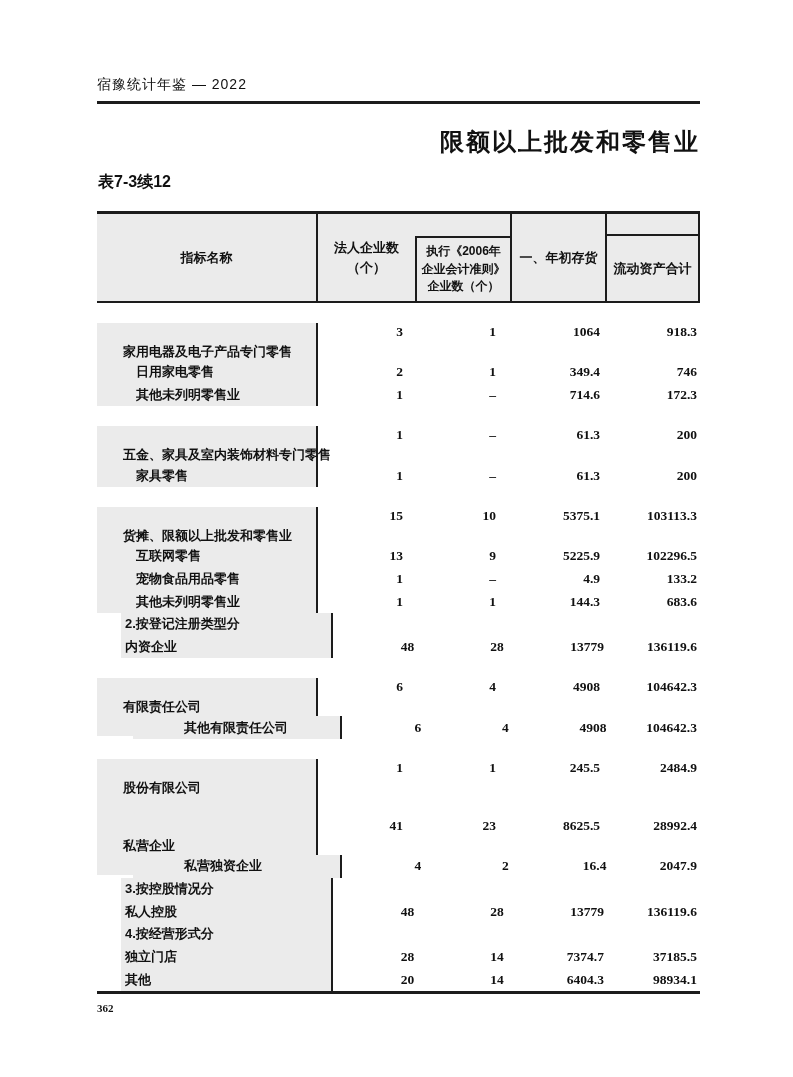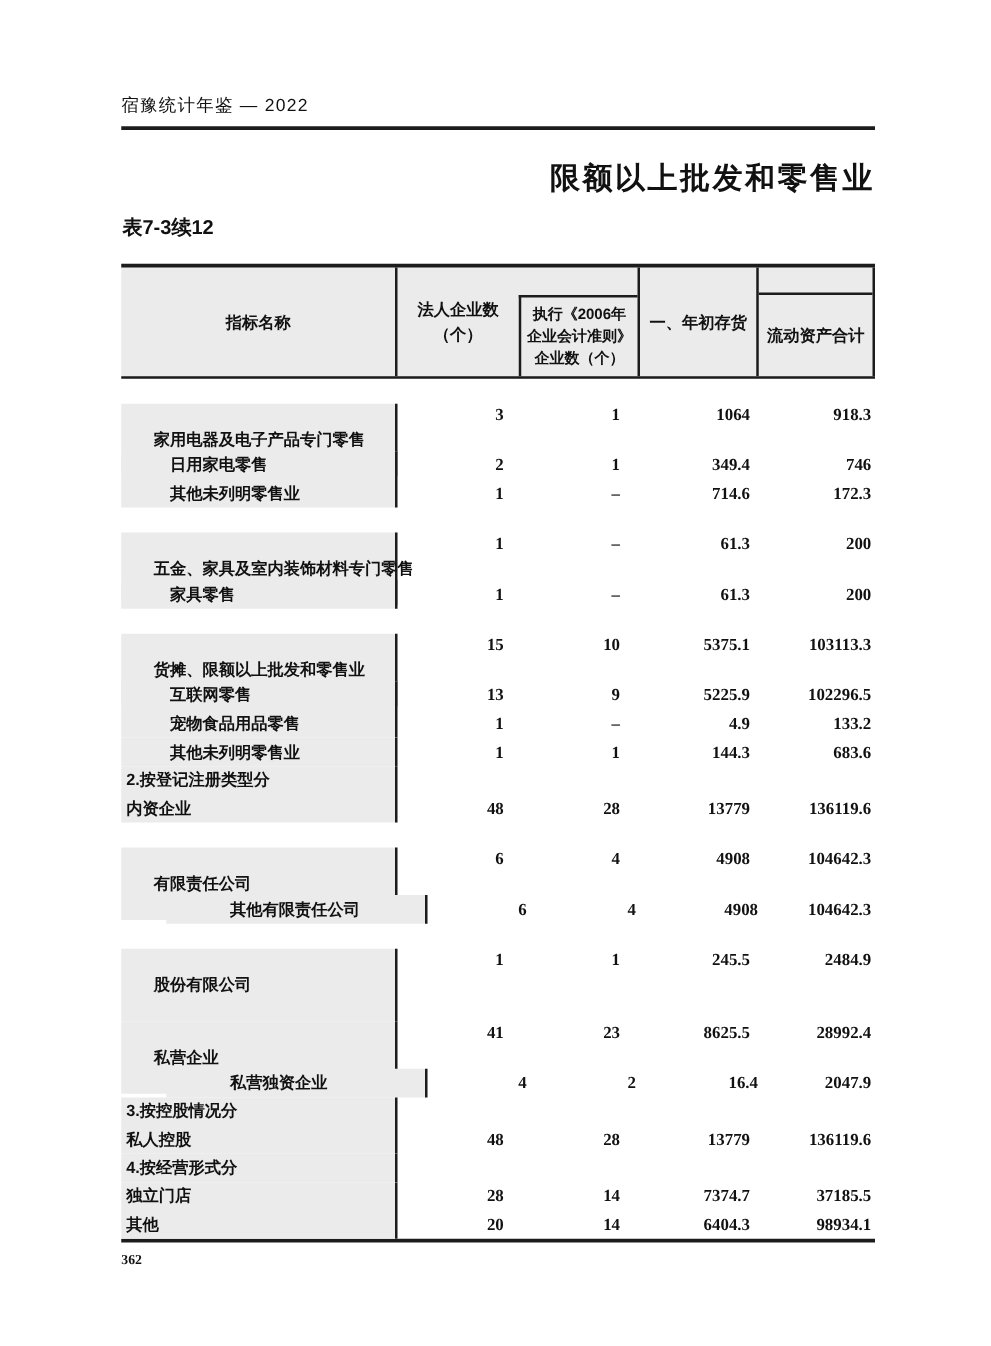--- a/index.html
+++ b/index.html
@@ -68,21 +68,21 @@
     display:flex;flex-direction:column;
   }
   .row{flex:1;display:flex;align-items:center;}
   .cell{height:100%;display:flex;align-items:center;}
   .label-cell{
     width:221px;background:var(--cell-bg);
     border-right:2px solid var(--line);
     font-weight:bold;font-size:13px;
     white-space:nowrap;
   }
-  .lvl0{padding-left:4px;}
+  .lvl0{padding-left:4px;margin-left:24px;}
   .lvl1{padding-left:26px;margin-top:40px;}
   .lvl2{padding-left:39px;}
   .lvl3{padding-left:51px;margin-left:36px;}
   .num-cell{
     justify-content:flex-end;
     font-family:"Liberation Serif","DejaVu Serif",serif;
     font-weight:bold;font-size:13.5px;
   }
   .nc1{width:97px;padding-right:12px;}
   .nc2{width:95px;padding-right:14px;}

